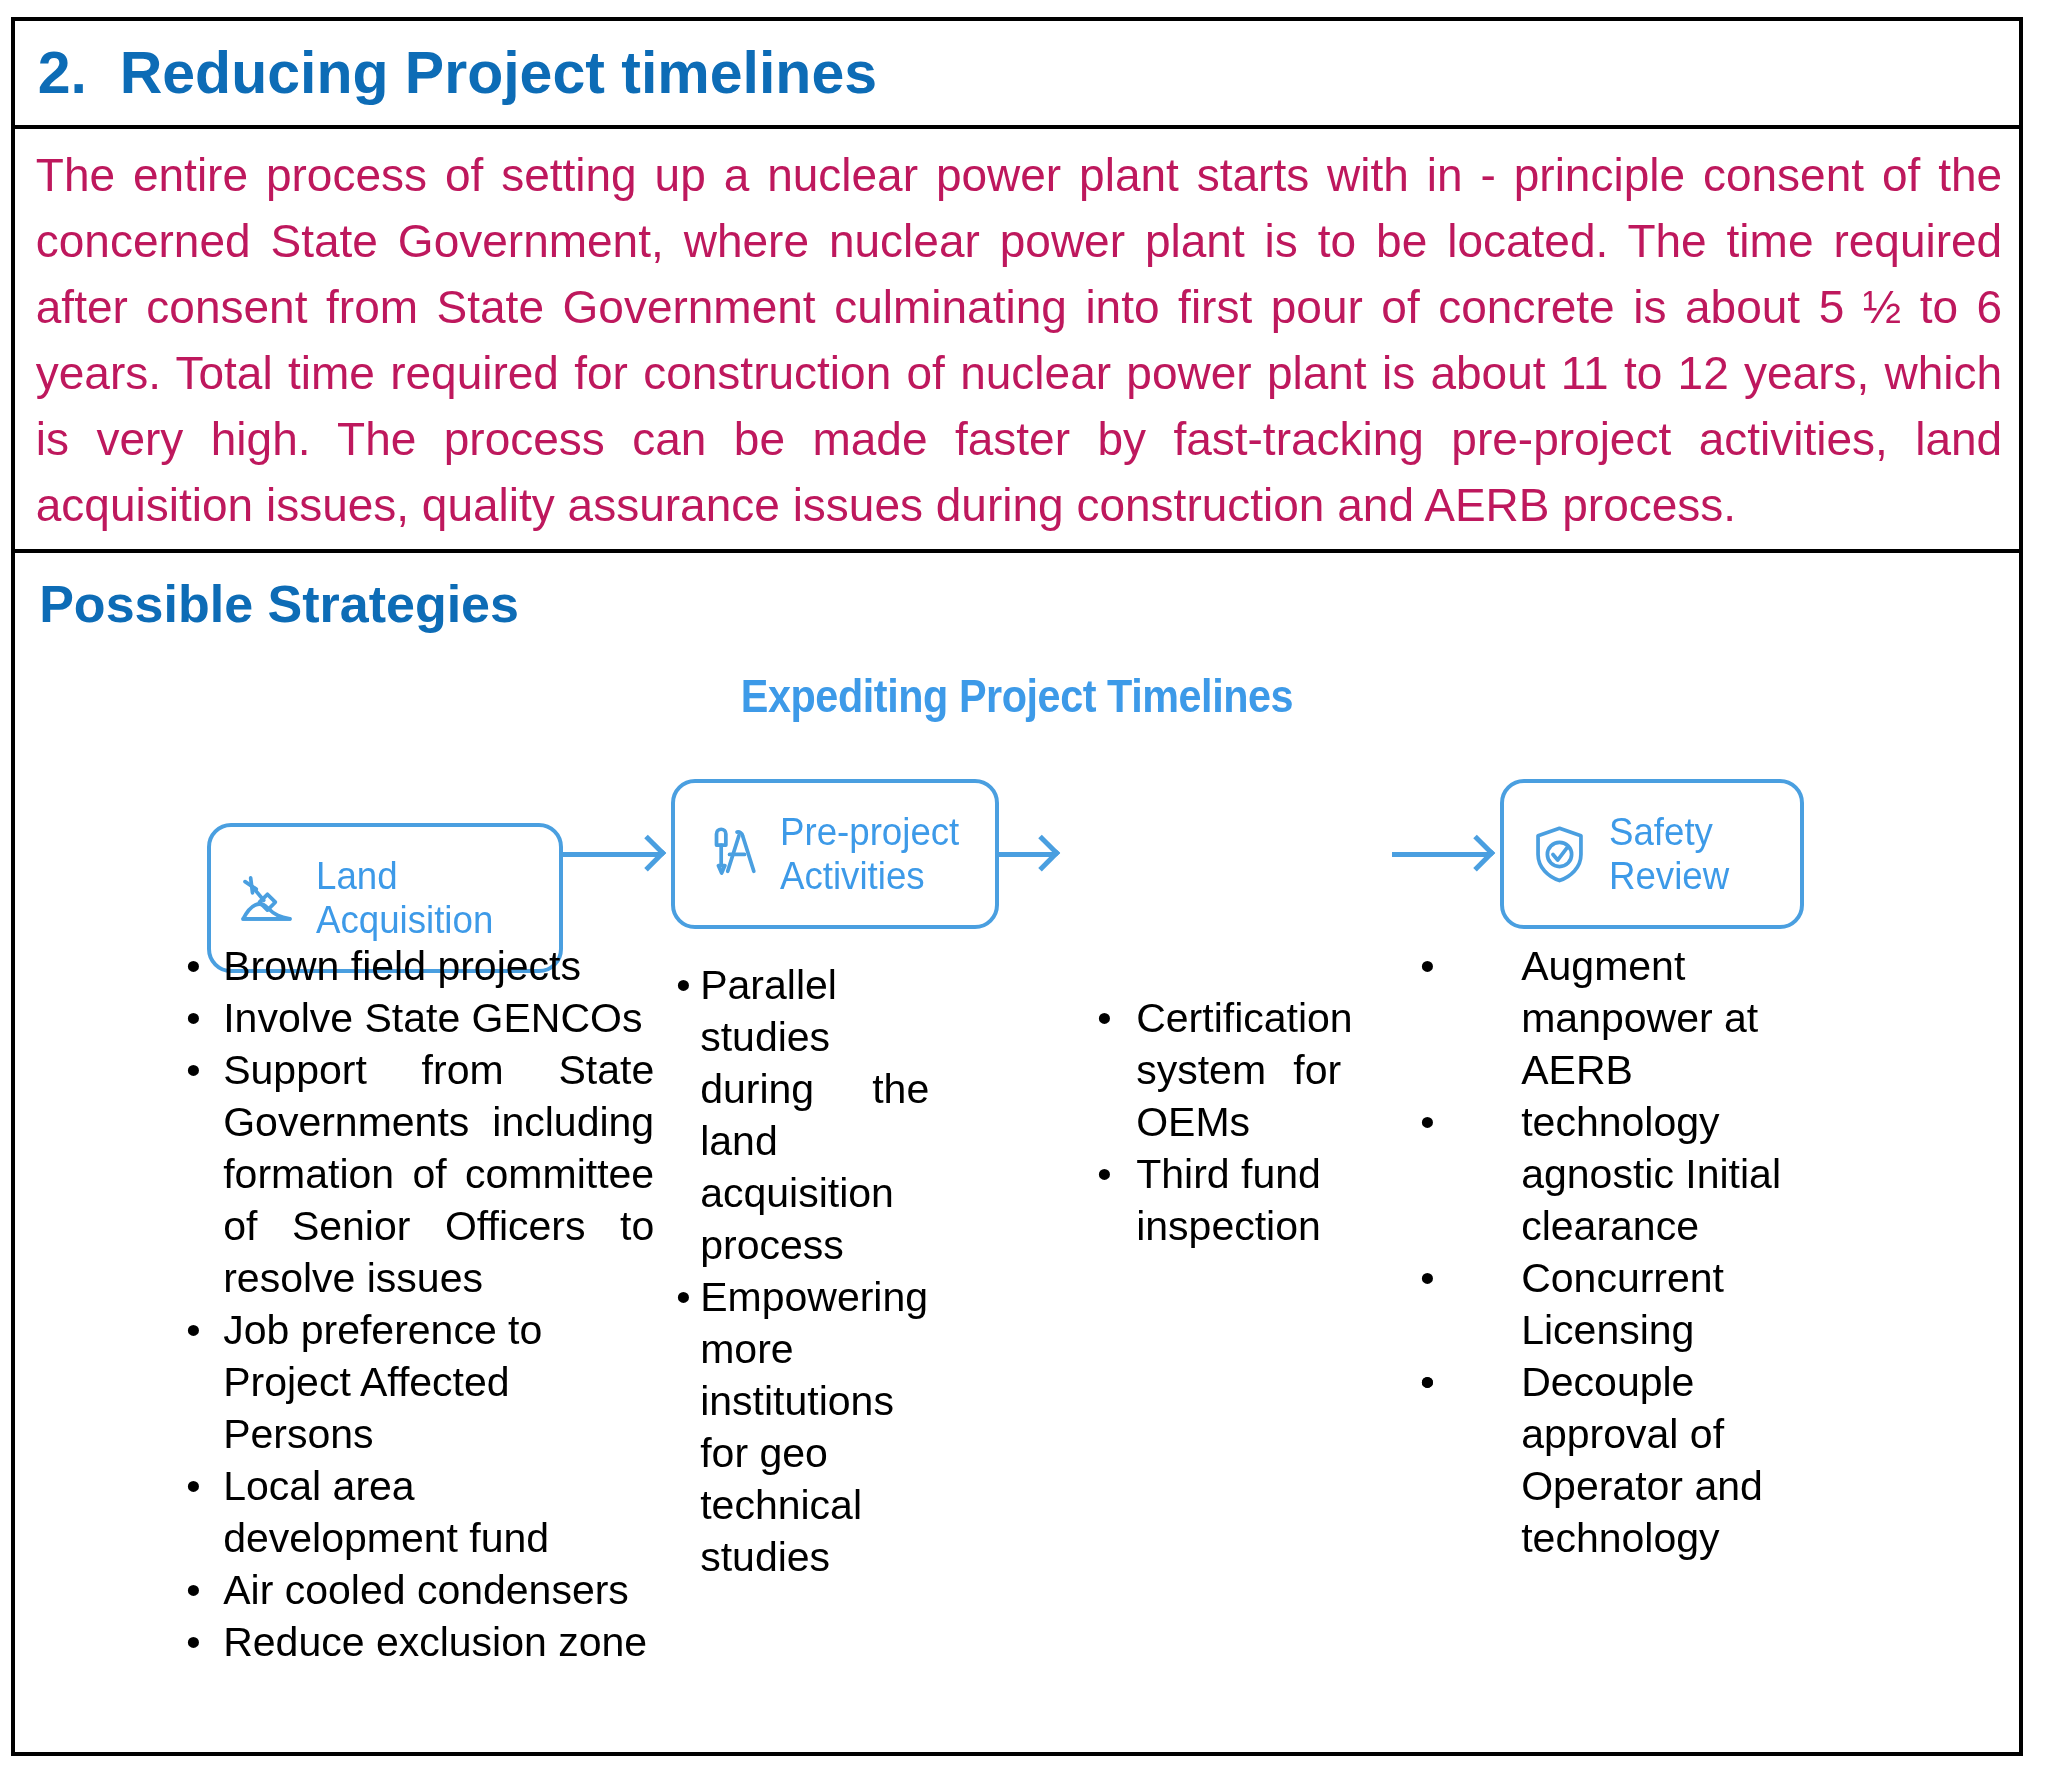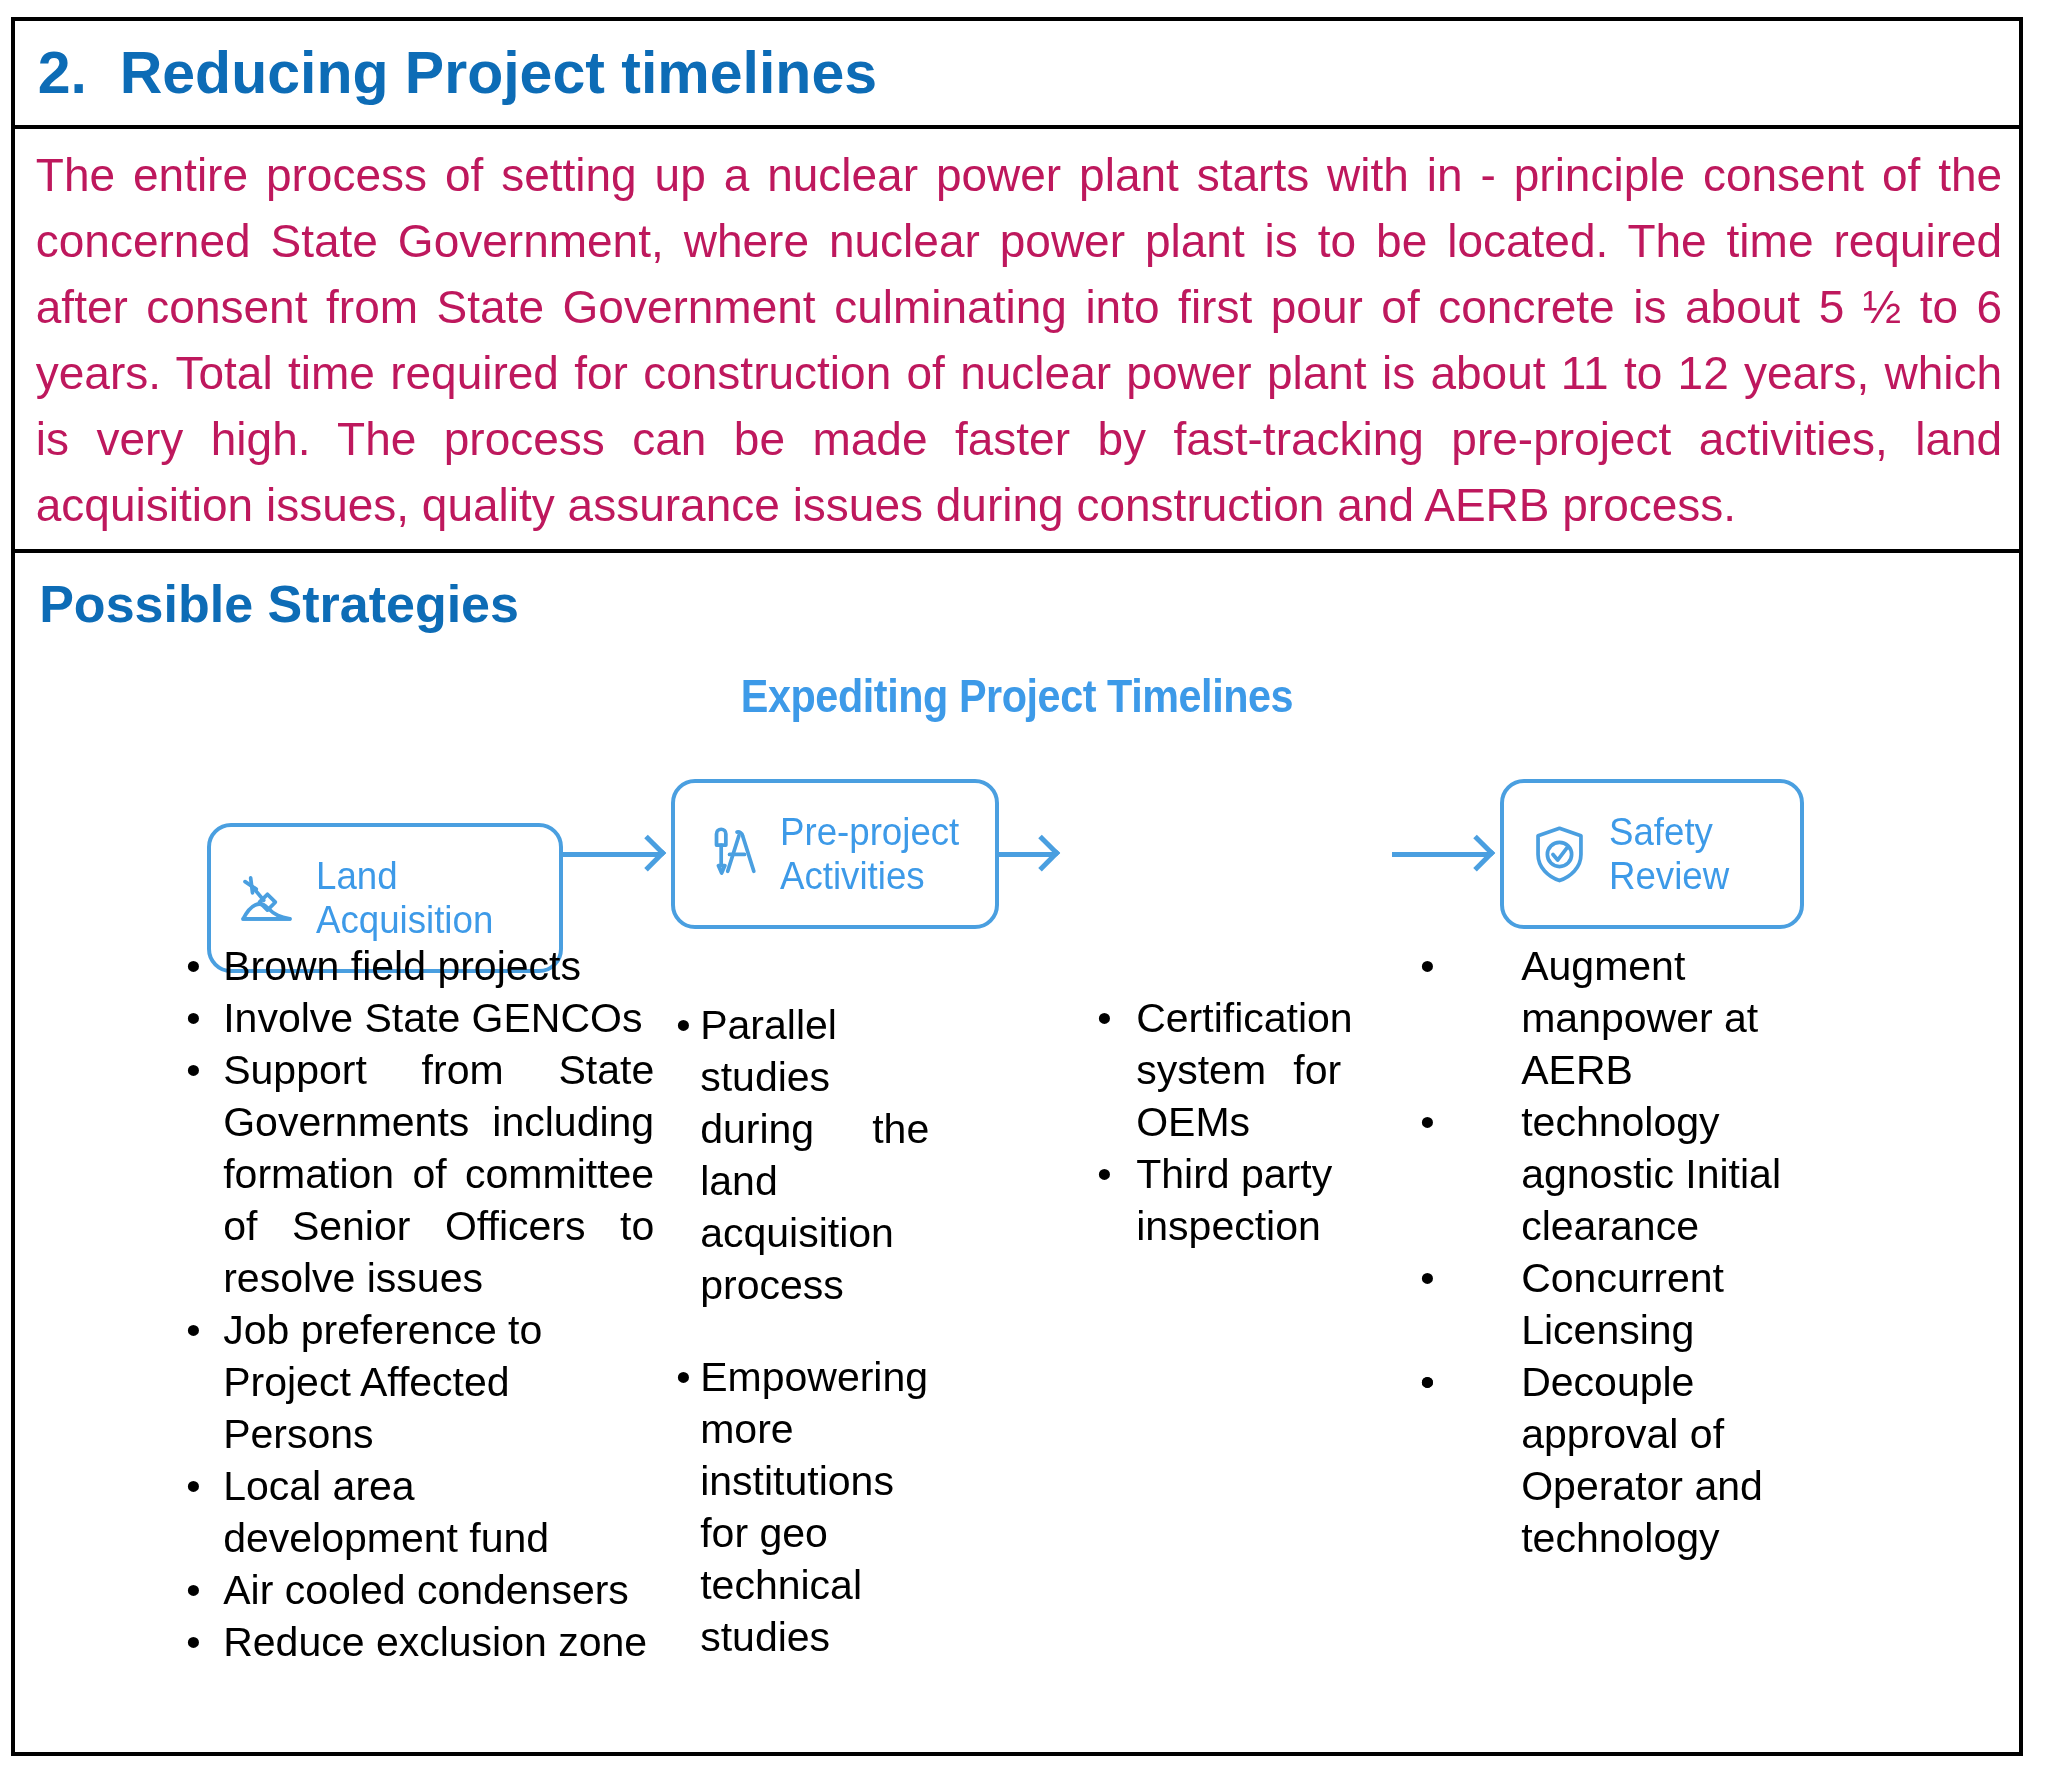--- a/index.html
+++ b/index.html
@@ -159,21 +159,21 @@
 
   
   .c1{left:171px; width:468px;}
   .c1 li{padding-left:37px; margin-bottom:0;}
   .c1 li .txt{text-align:justify; text-justify:inter-word;}
   .c1 li.nojust .txt{text-align:left;}
 
   
   .c2{left:661px; width:253px; top:19px;}
   .c2 li{padding-left:24px;}
-  .c2 li .txt{text-align:justify;text-justify:inter-word;margin-top:40px;}
+  .c2 li .txt{text-align:justify;text-justify:inter-word;}
   .c2 li.nojust .txt{text-align:left;}
 
   
   .c3{left:1082px; width:244px; top:52px;}
   .c3 li{padding-left:39px;}
   .c3 li .txt{text-align:justify;text-justify:inter-word;}
   .c3 li.nojust .txt{text-align:left;}
 
   
   .c4{left:1405px; width:440px;}
@@ -301,21 +301,21 @@
         </div>
 
         <div class="col c3">
           <ul>
             <li>
                 <span class="bul">•</span>
                 <span class="txt">Certification system for OEMs</span>
               </li>
             <li class="nojust">
                 <span class="bul">•</span>
-                <span class="txt">Third party inspection</span>
+                <span class="txt">Third fund inspection</span>
               </li>
           </ul>
         </div>
 
         <div class="col c4">
           <ul>
             <li class="nojust">
                 <span class="bul">•</span>
                 <span class="txt">Augment manpower at AERB</span>
               </li>

